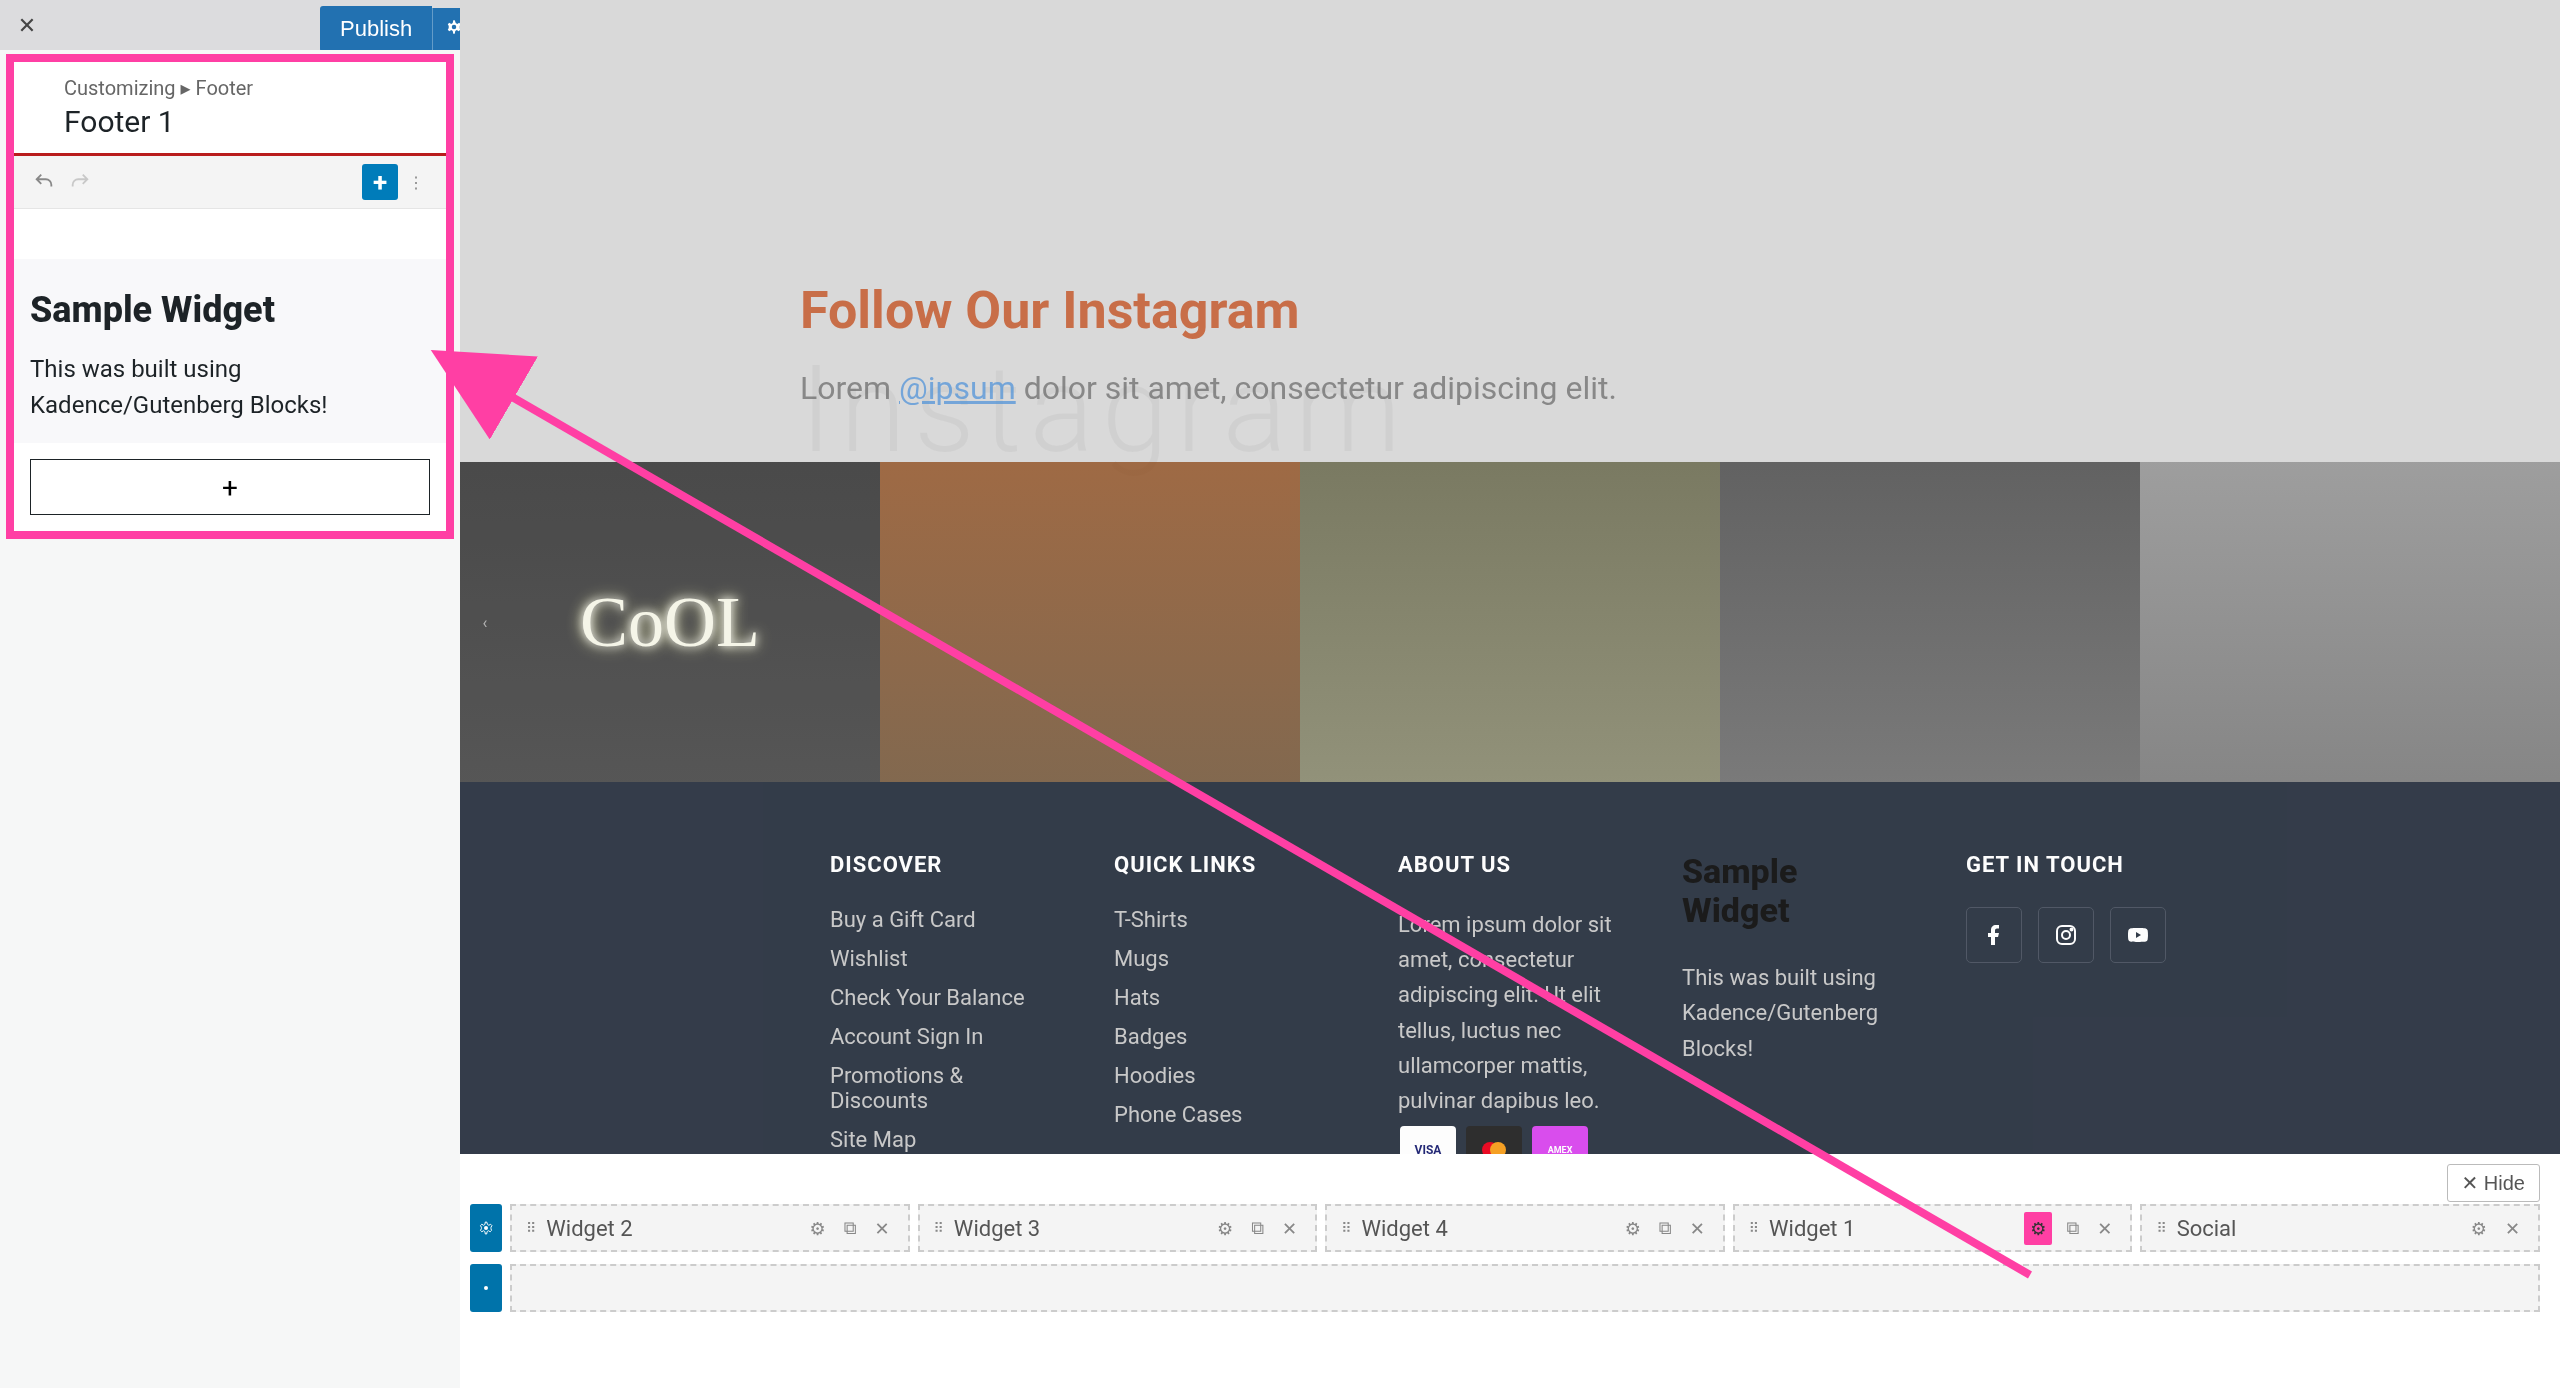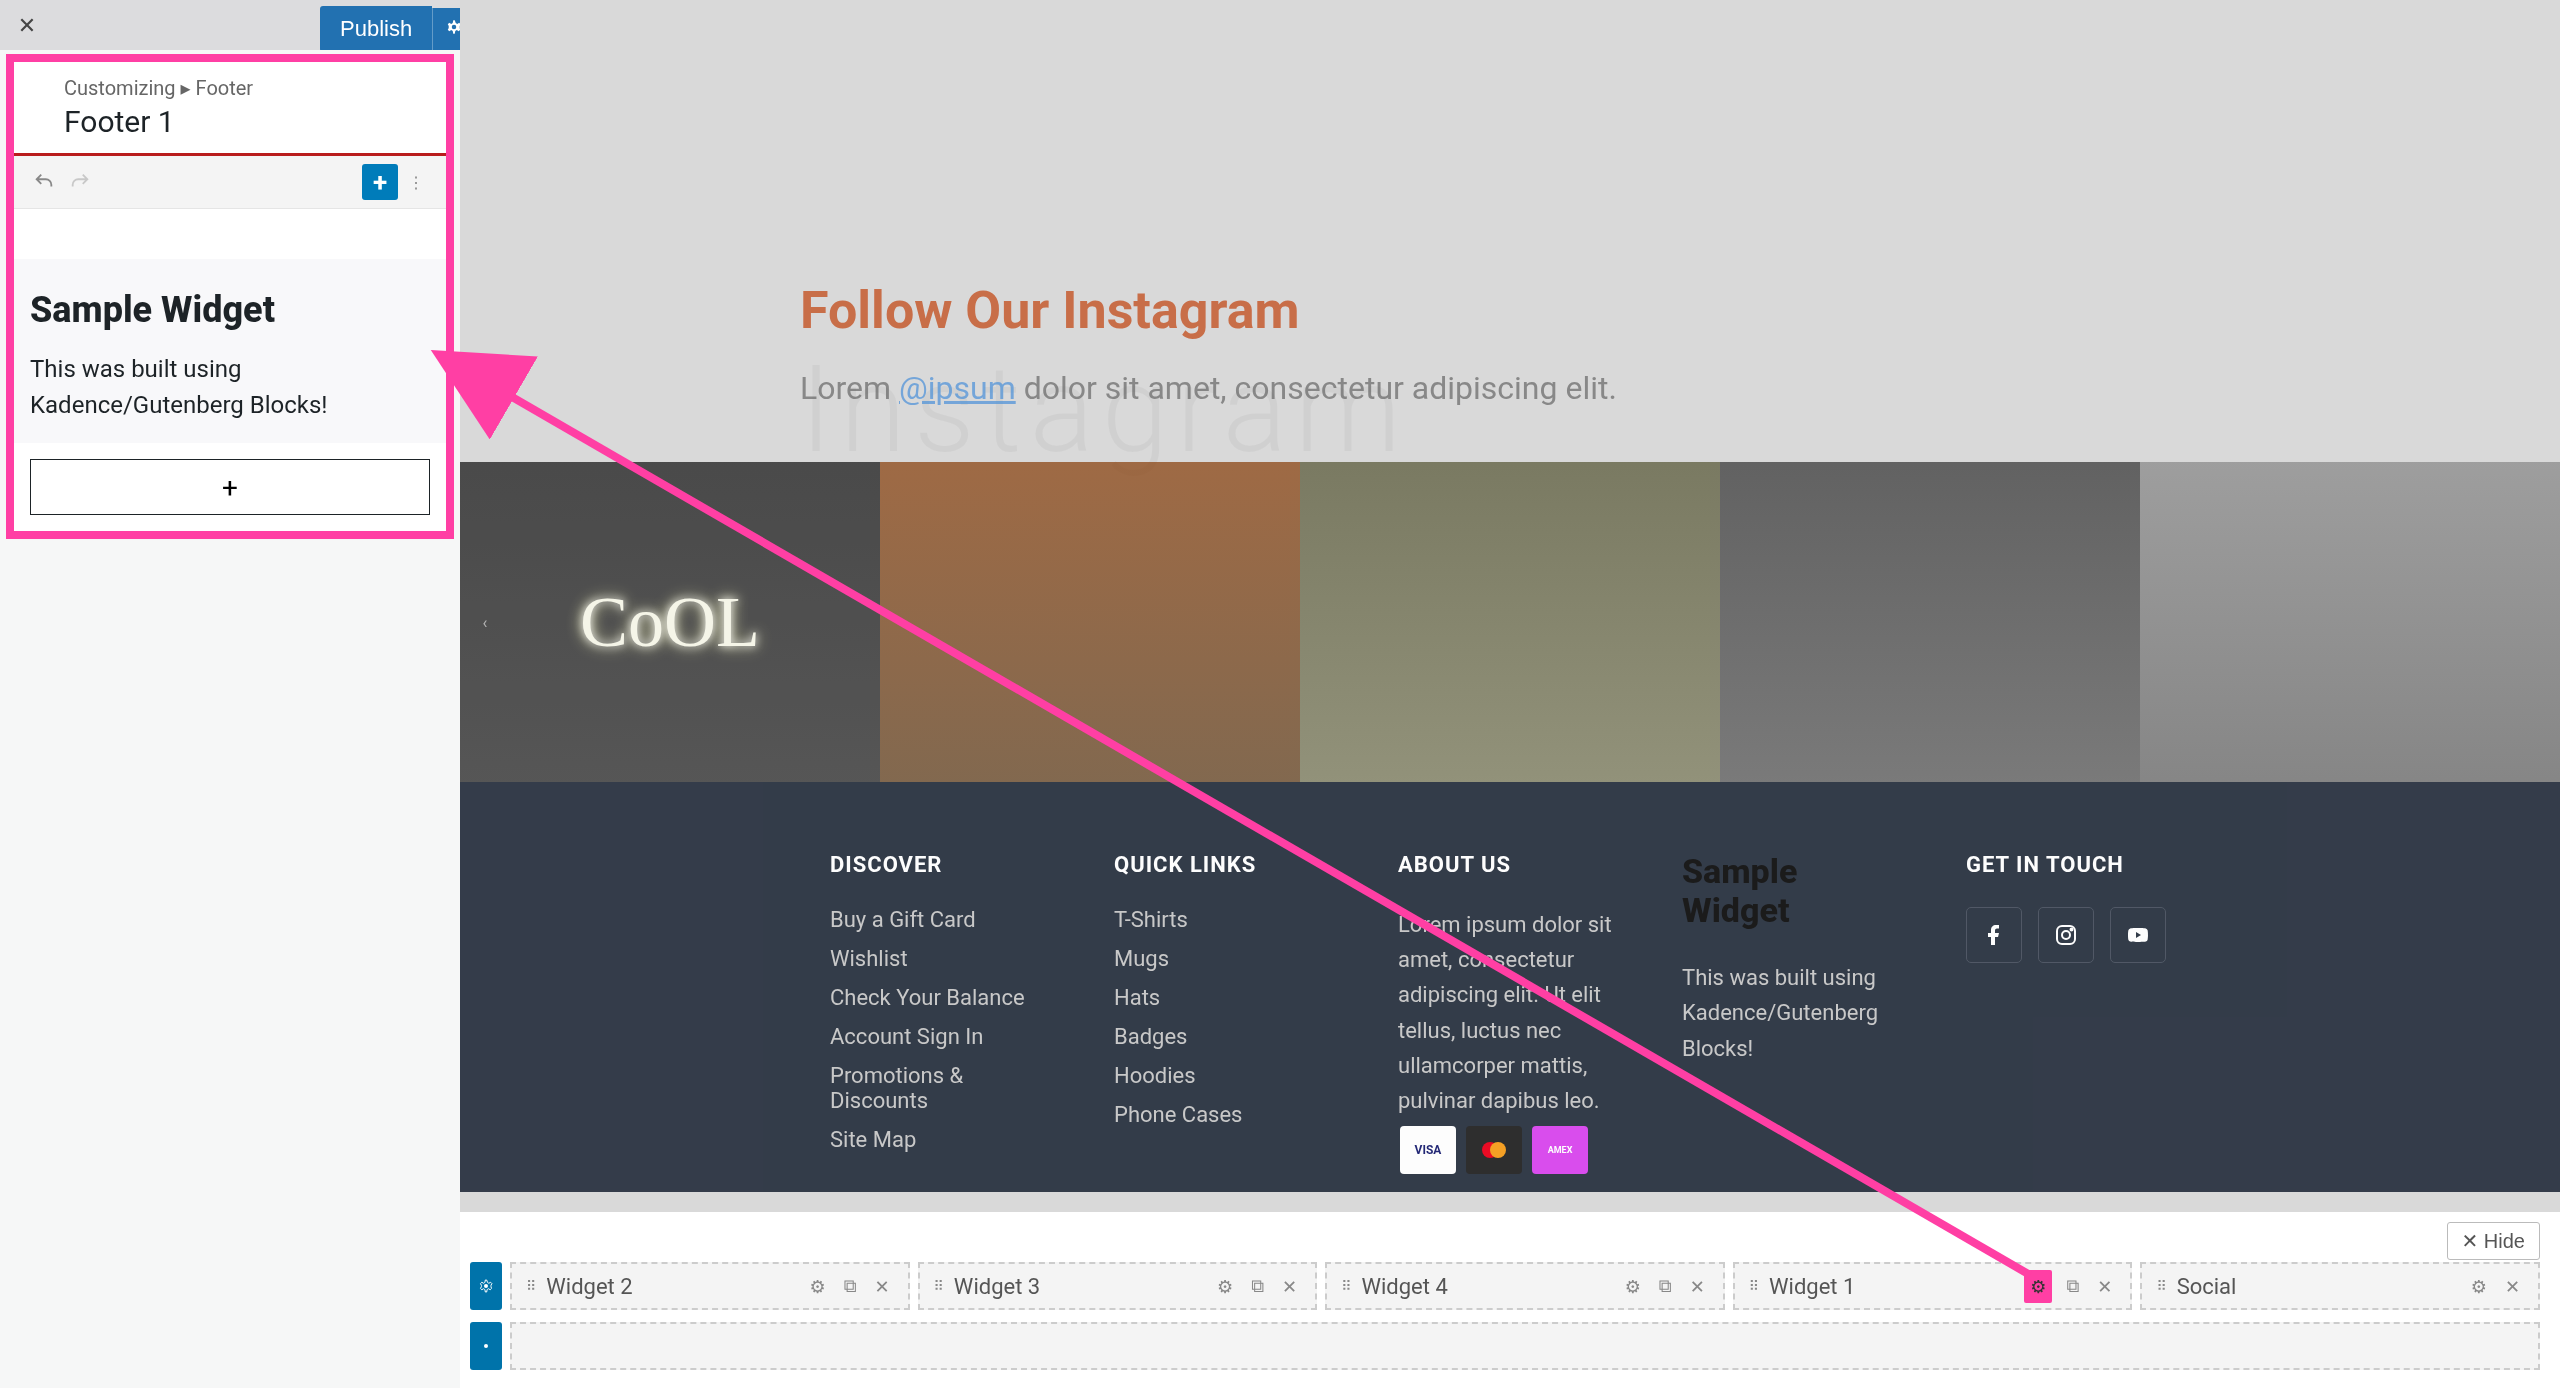--- a/index.html
+++ b/index.html
@@ -66,21 +66,21 @@
 .sample-widget-footer h3 { font-size: 34px; font-weight: 800; color: #111; line-height: 1.15; margin-bottom: 30px; }
 .social-icons { display: flex; gap: 16px; margin-top: 20px; }
 .social-icon { width: 56px; height: 56px; border: 1px solid #4a5260; border-radius: 5px; display: flex; align-items: center; justify-content: center; color: #fff; cursor: pointer; }
 .payment-icons { position: absolute; bottom: 18px; left: 940px; display: flex; gap: 10px; }
 .pay-badge { width: 56px; height: 48px; border-radius: 4px; display: flex; align-items: center; justify-content: center; font-size: 12px; font-weight: bold; }
 .pay-badge.visa { background: #fff; color: #1a1f71; }
 .pay-badge.mc { background: #252525; }
 .pay-badge.amex { background: #d946ef; color: #fff; font-size: 9px; }
 
 
-.builder-area { position: absolute; bottom: 0; left: 0; right: 0; height: 176px; background: #fff; }
+.builder-area { position: absolute; bottom: 0; left: 0; right: 0; height: 234px; background: #fff; }
 .hide-btn { position: absolute; right: 20px; top: 10px; border: 1px solid #bbb; padding: 6px 14px; font-size: 20px; color: #555; background: #fff; cursor: pointer; border-radius: 3px; }
 .widget-row { position: absolute; top: 50px; left: 10px; right: 20px; display: flex; gap: 8px; align-items: stretch; }
 .row-handle { width: 32px; background: #0073aa; border-radius: 3px; display: flex; align-items: center; justify-content: center; cursor: pointer; }
 .widget-slot { flex: 1; border: 2px dashed #ccc; background: #f4f4f4; display: flex; align-items: center; padding: 10px 14px; gap: 10px; height: 48px; }
 .widget-slot .drag { color: #888; font-size: 14px; }
 .widget-slot .label { font-size: 22px; color: #555; flex: 1; }
 .widget-slot .ctrl { color: #888; font-size: 18px; cursor: pointer; padding: 0 4px; }
 .widget-slot .gear-hl { background: #ff3fa4; padding: 6px; border-radius: 2px; color: #333; }
 .widget-row2 { position: absolute; top: 110px; left: 10px; right: 20px; display: flex; gap: 8px; height: 48px; }
 .widget-row2 .row-handle { width: 32px; background: #0073aa; }

